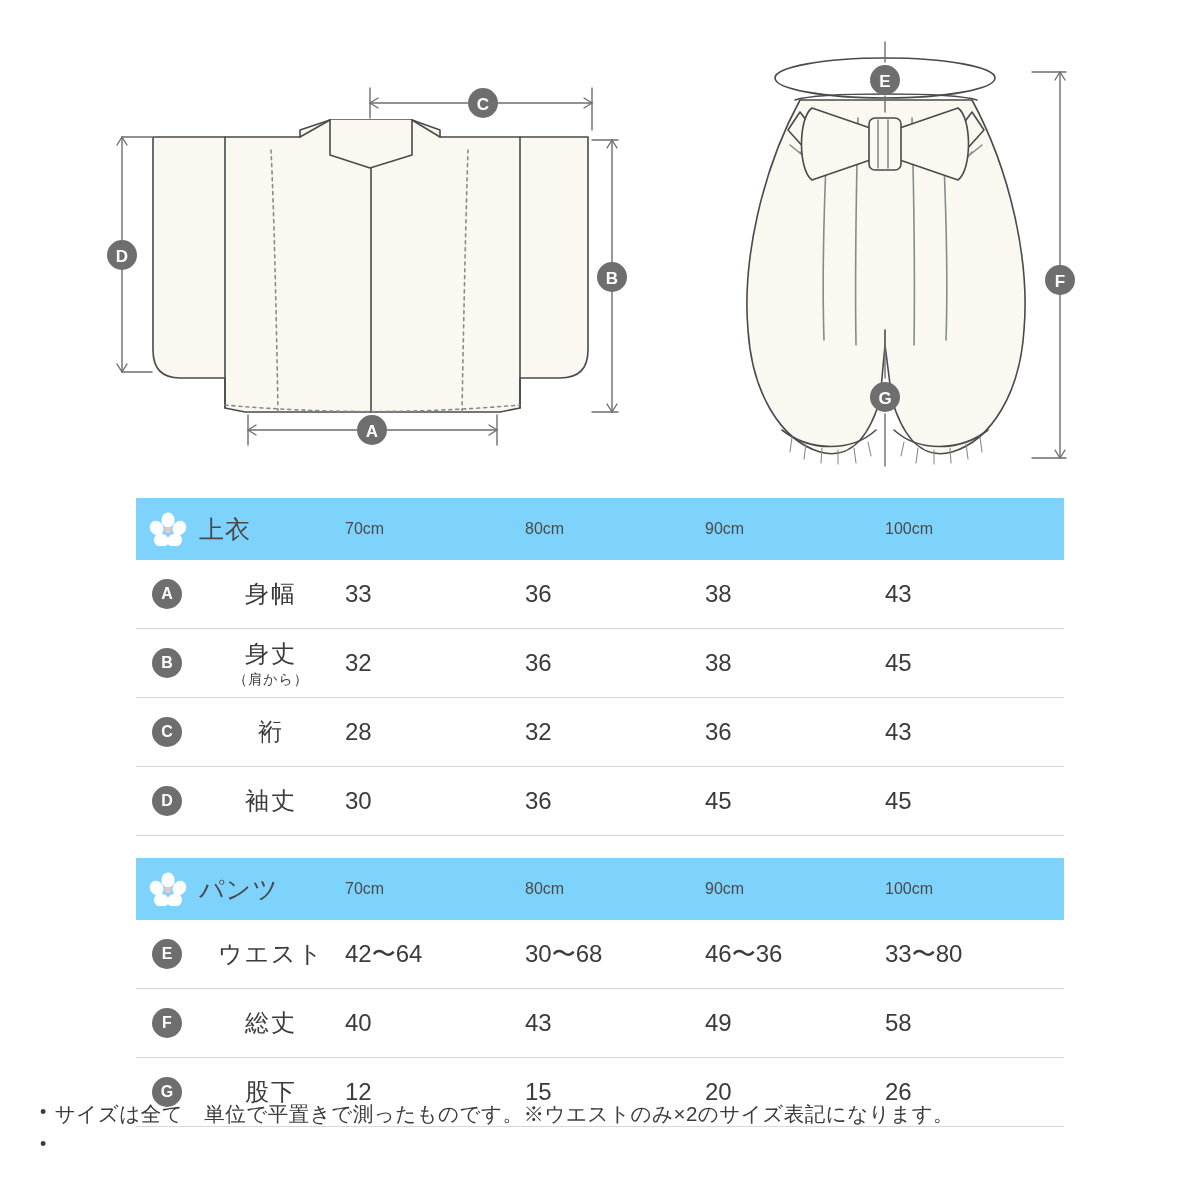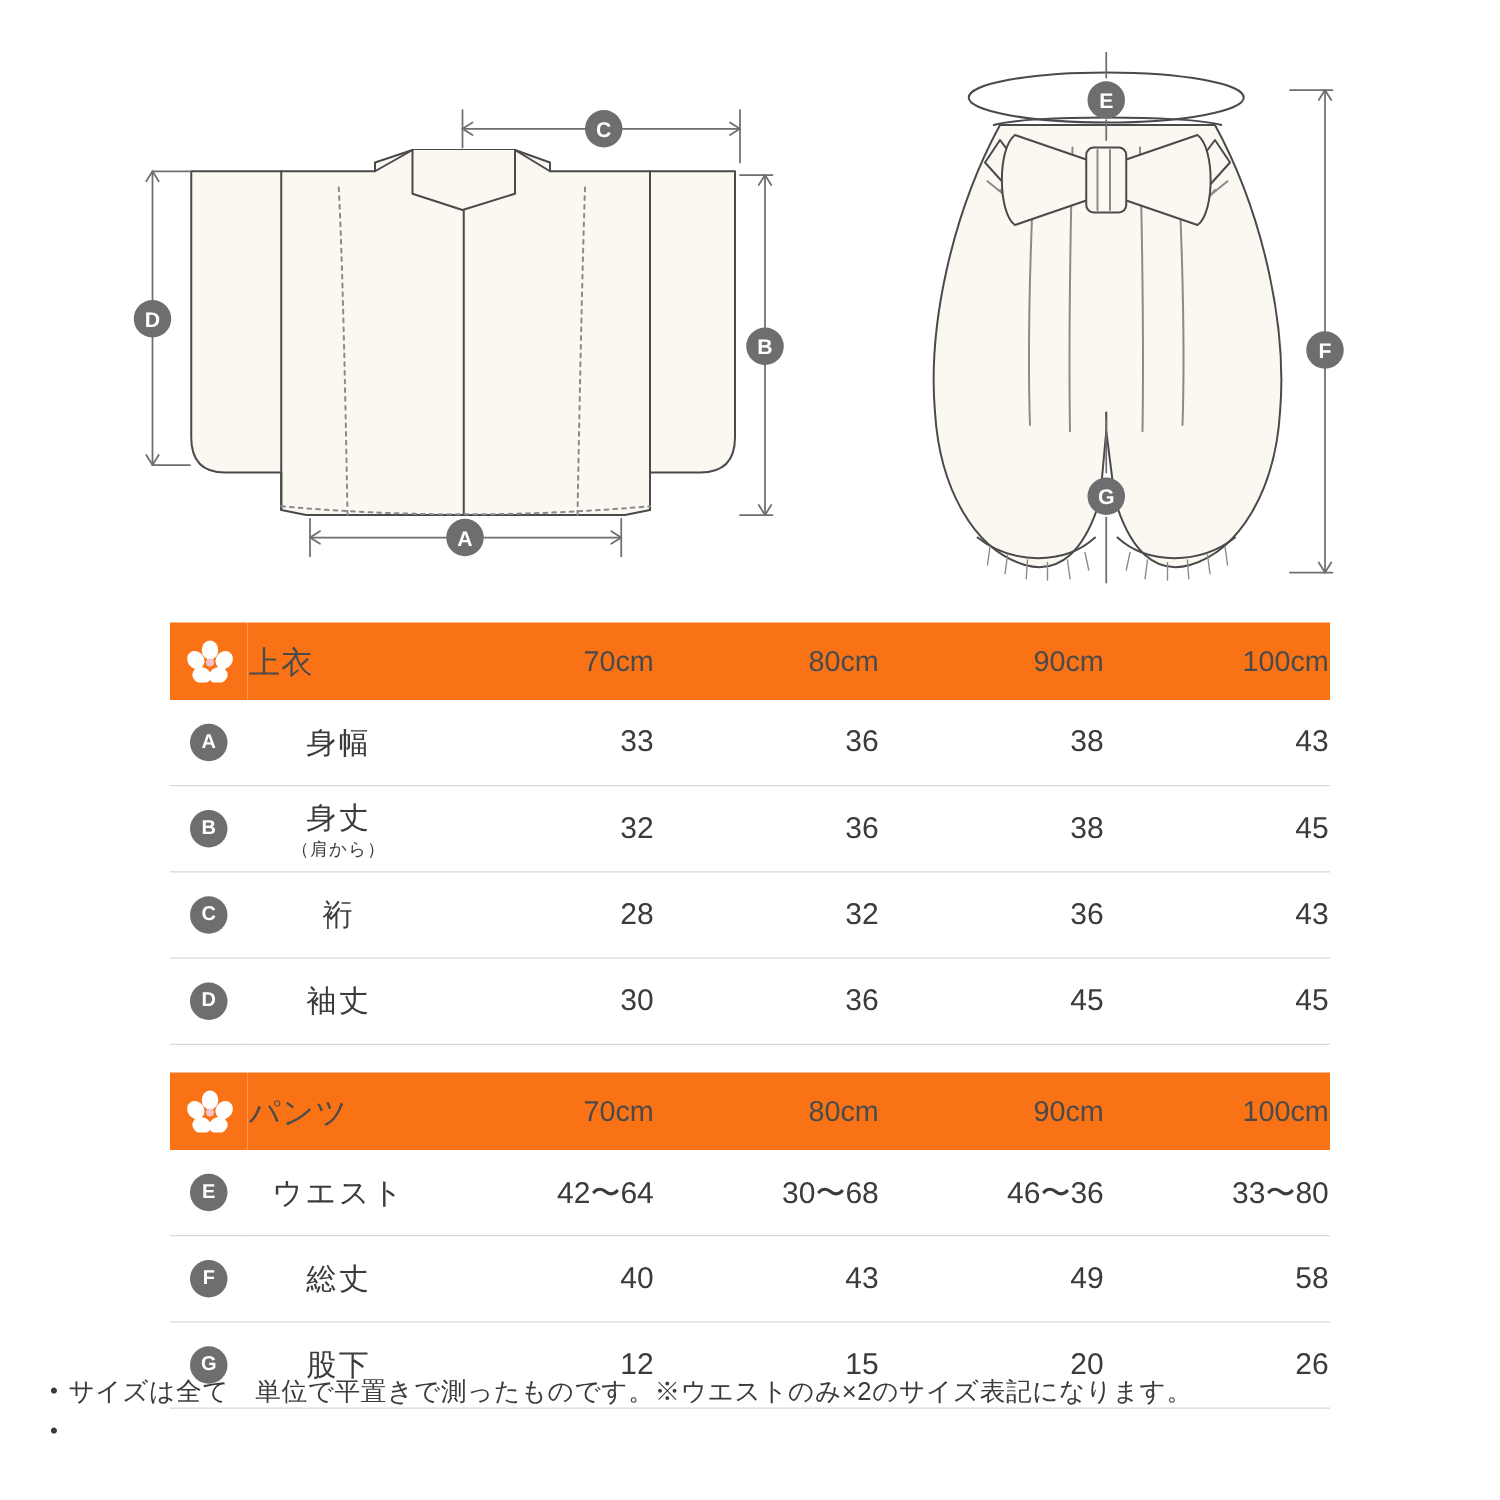--- a/index.html
+++ b/index.html
@@ -51,34 +51,34 @@
   table {
     border-collapse: collapse;
     width: 928px;
     table-layout: fixed;
   }
   col.c-badge { width: 62px; }
   col.c-label { width: 146px; }
   col.c-val   { width: 180px; }
 
   .hdr-row td {
-    background: #f97316;
+    background: #7dd3fc;
     height: 60px;
     vertical-align: middle;
   }
   .hdr-title {
     font-size: 25px;
     color: #4a4a4a;
     letter-spacing: 1px;
     text-align: left;
   }
   .hdr-size {
-    font-size: 23px;
+    font-size: 16px;
     color: #4a4a4a;
-    text-align: right;
+    text-align: left;
   }
   .plum {
     display: block;
     width: 38px;
     height: 34px;
     margin-left: 12px;
   }
 
   tbody tr.data-row td {
     height: 66px;
@@ -109,21 +109,21 @@
     color: #3b3b3b;
     letter-spacing: 2px;
   }
   td.row-label .sub {
     display: block;
     font-size: 14px;
     letter-spacing: 1px;
     margin-top: 1px;
   }
   td.val {
-    text-align: right;
+    text-align: left;
     font-size: 24px;
     color: #3b3b3b;
   }
   .gap { height: 22px; }
 
   
   .notes {
     position: absolute;
     left: 40px;
     top: 1098px;

